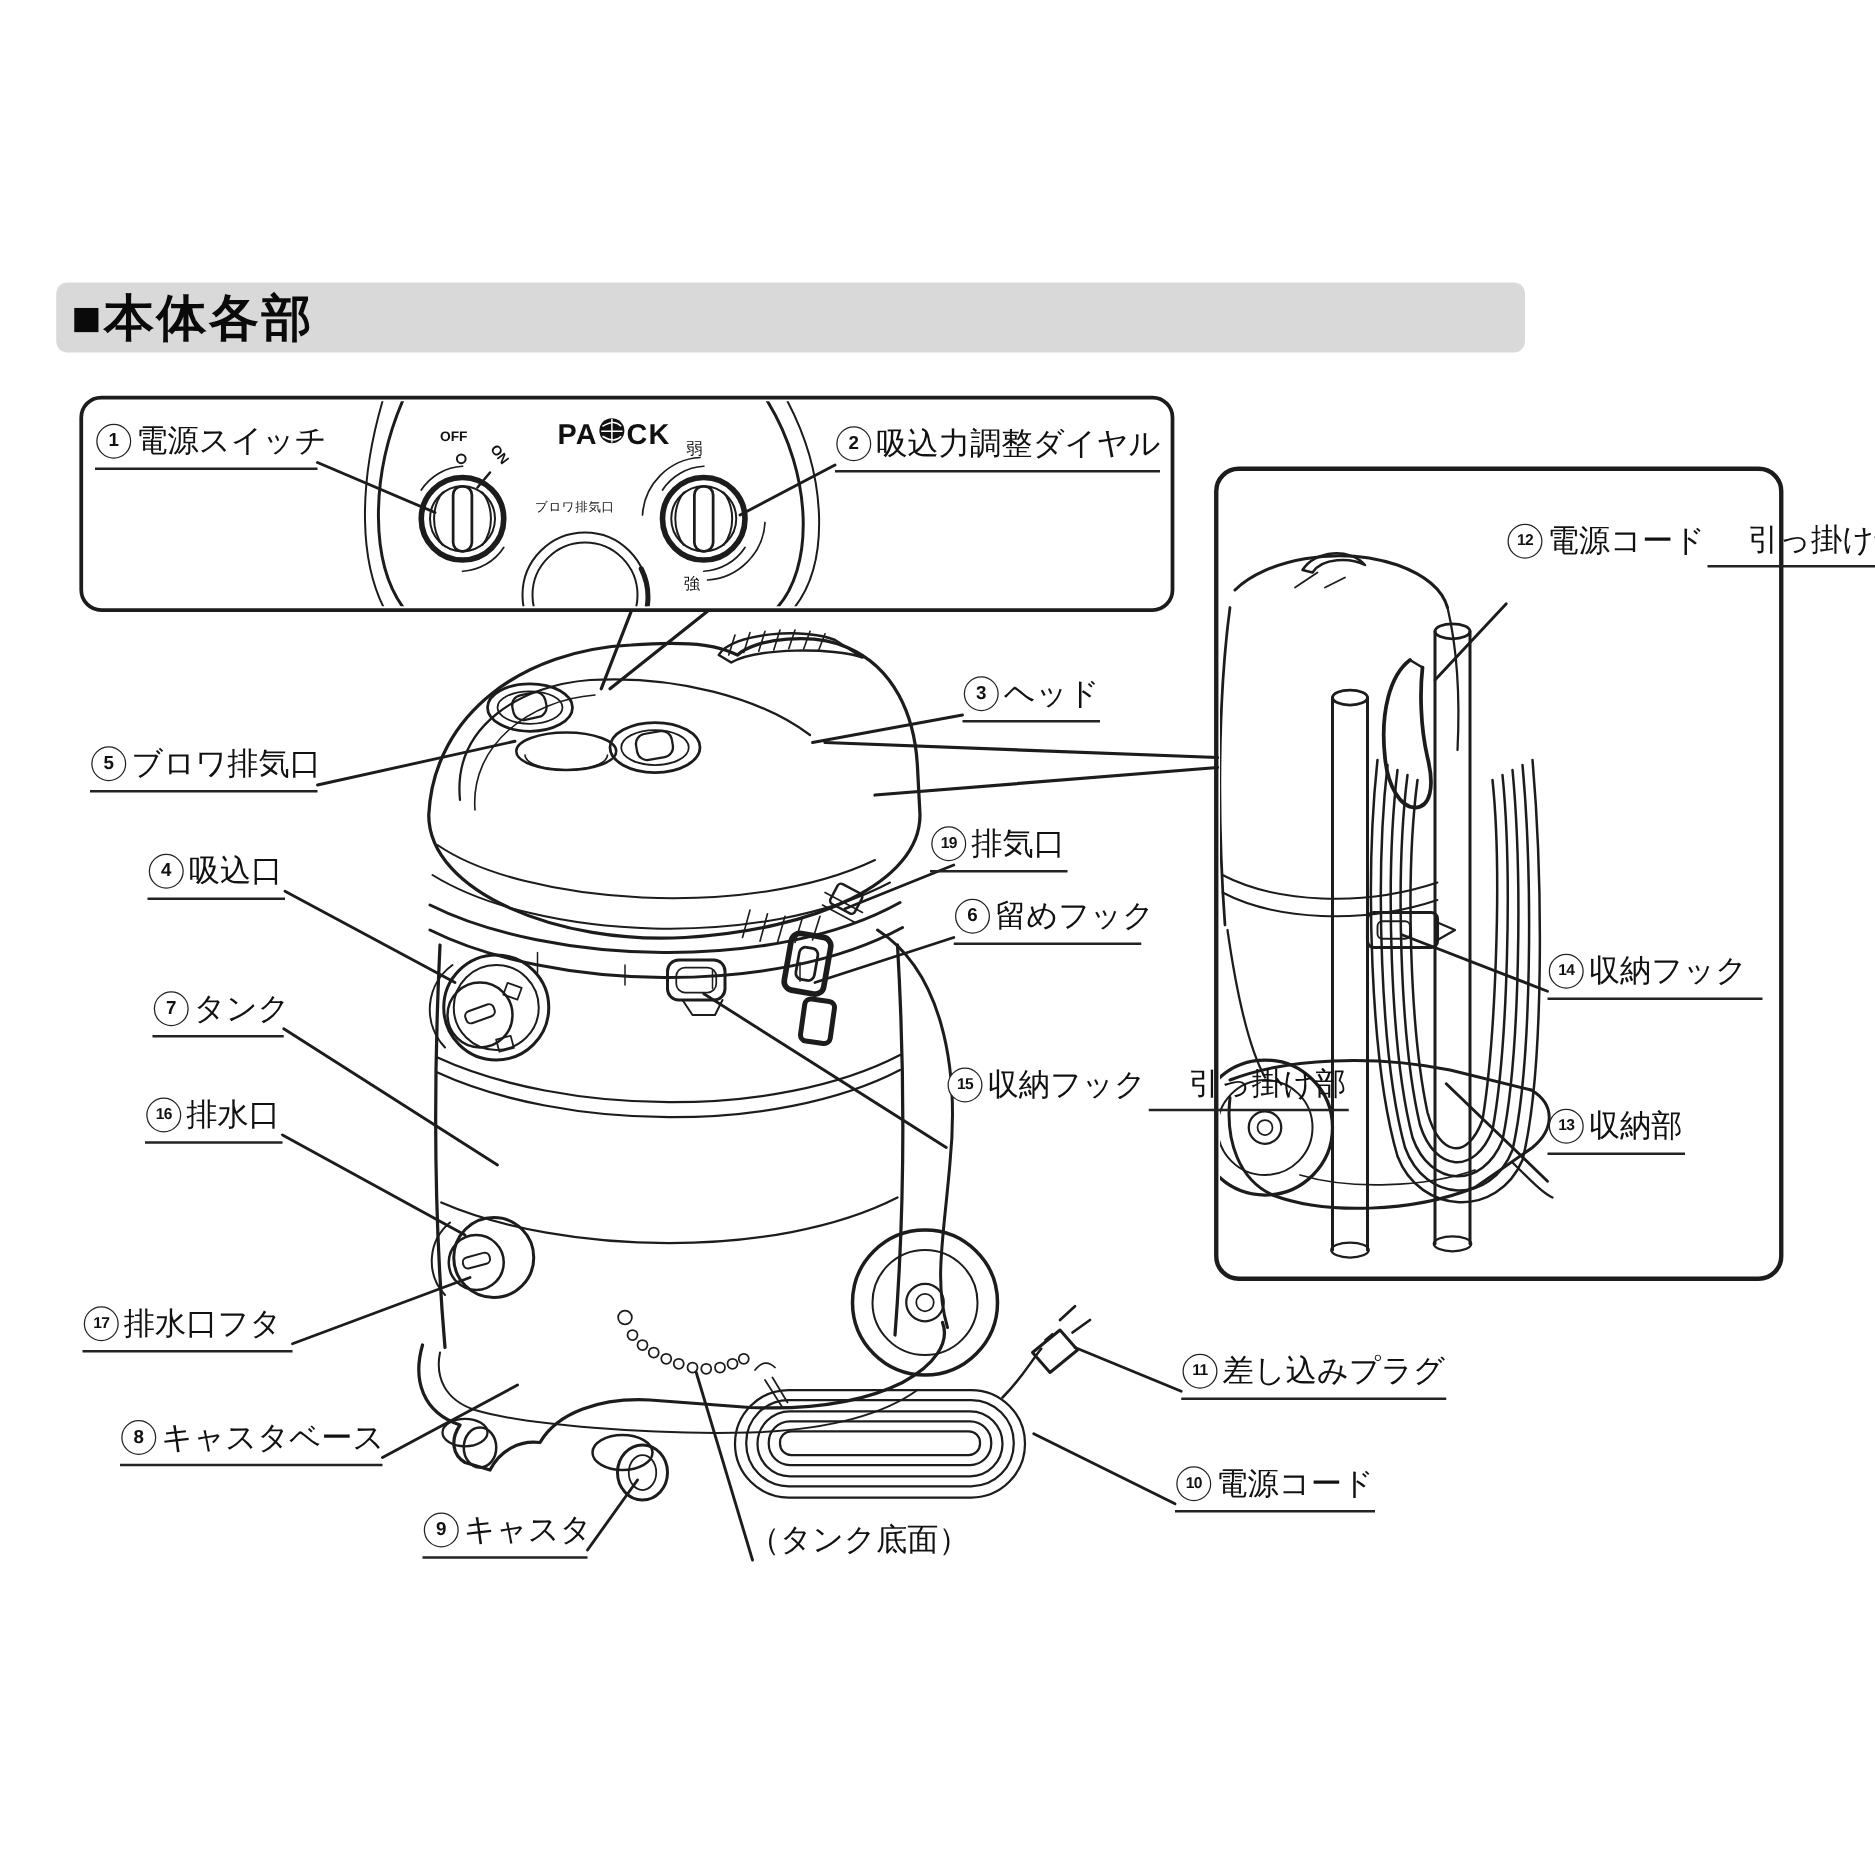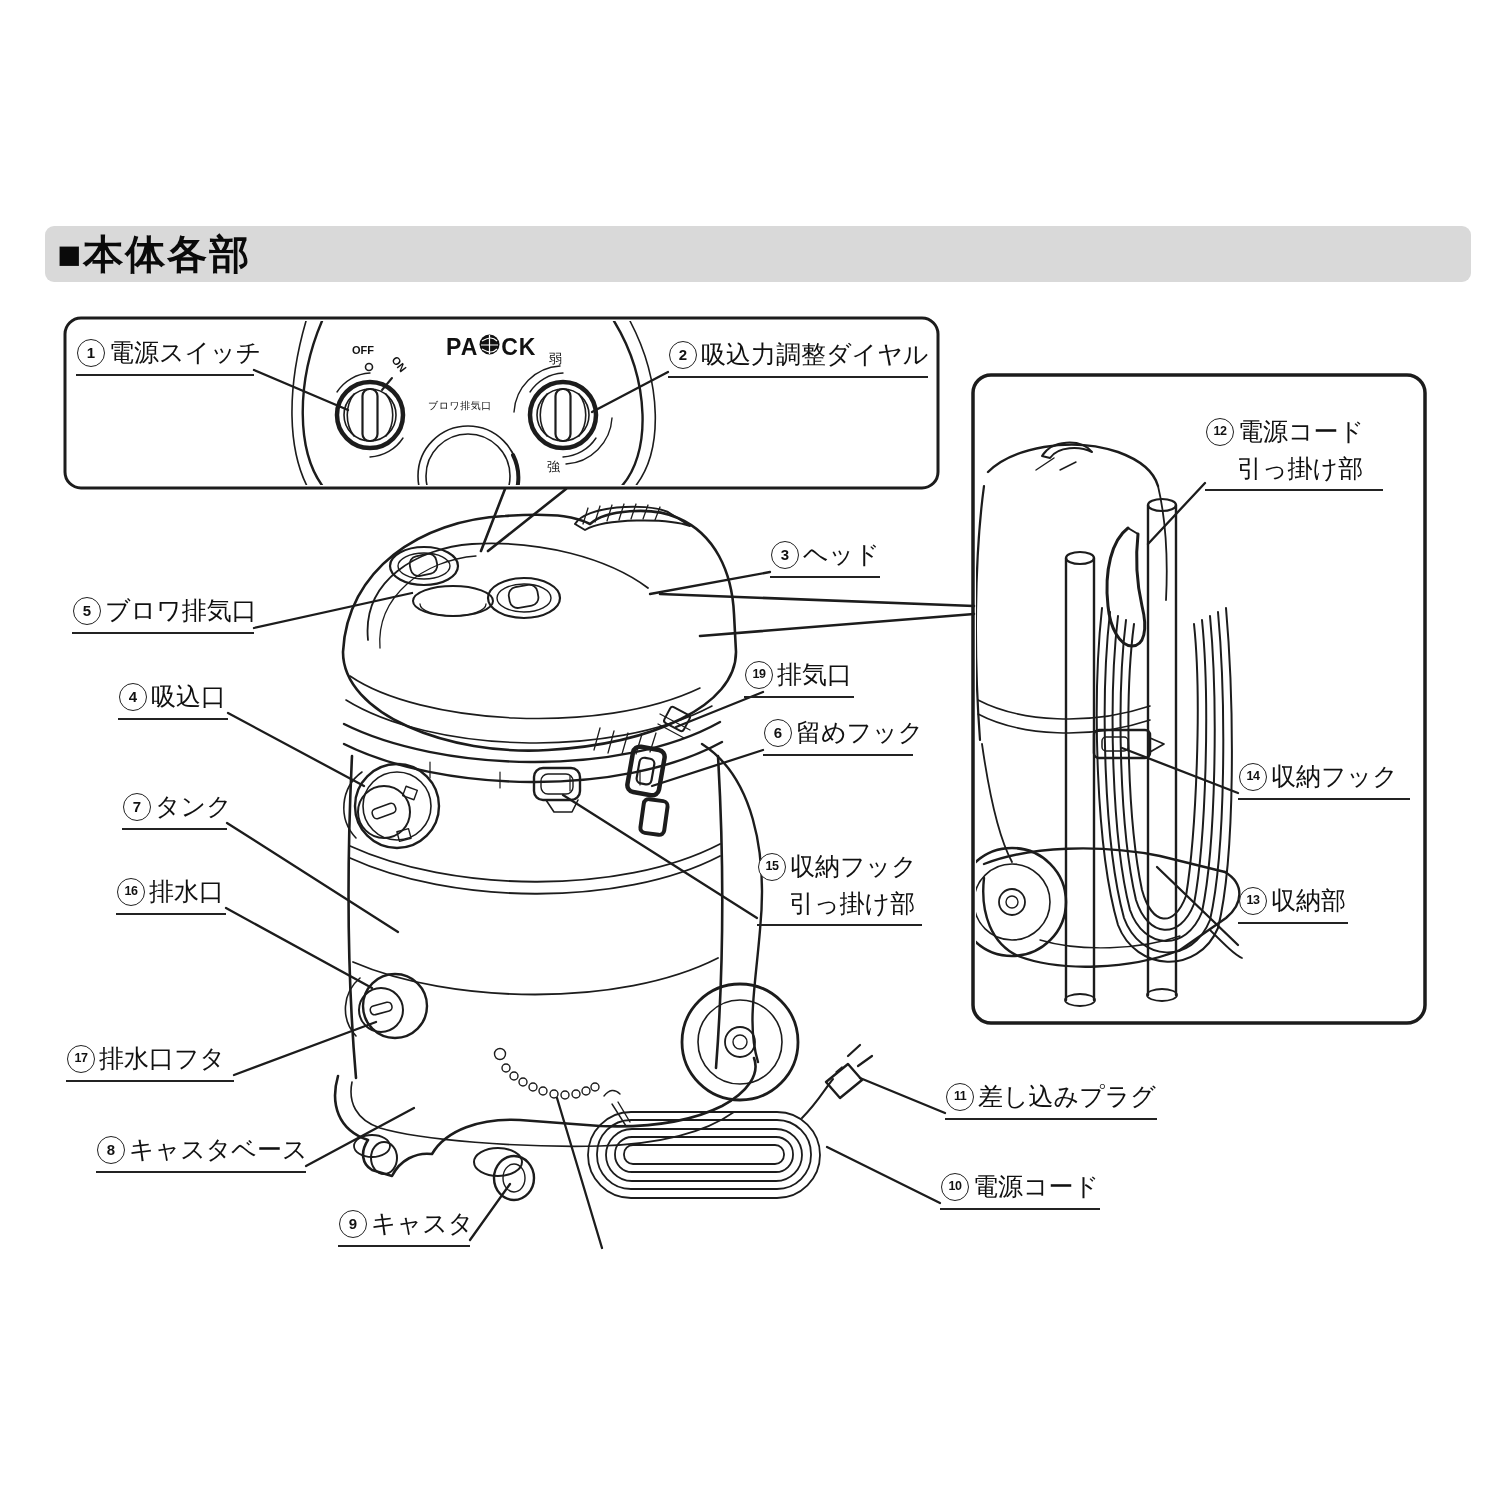--- a/index.html
+++ b/index.html
@@ -1,25 +1,25 @@
 <!DOCTYPE html>
 <html><head>
 <meta charset="utf-8">
 <style>
   html,body{margin:0;padding:0;background:#fff;}
   #canvas{position:relative;width:1500px;height:1500px;background:#fff;overflow:hidden;
           font-family:"Liberation Sans","DejaVu Sans",sans-serif;color:#111;}
   #art{position:absolute;left:0;top:0;}
-  .titlebar{position:absolute;left:45px;top:226px;width:1426px;height:56px;background:#d9d9d9;
+  .titlebar{position:absolute;left:45px;top:226px;width:1175px;height:56px;background:#d9d9d9;
             border-radius:9px;display:flex;align-items:center;}
   .titlebar .t{font-size:40px;font-weight:900;letter-spacing:2px;padding-left:12px;color:#0a0a0a;}
   .lbl{position:absolute;display:flex;align-items:center;gap:4px;white-space:nowrap;
        font-size:25px;font-weight:500;border-bottom:2.5px solid #232323;padding:0 2px 5px 1px;
        box-sizing:border-box;}
-  .stack{position:absolute;display:flex;flex-direction:column;white-space:nowrap;font-size:25px;font-weight:500;}
+  .stack{position:absolute;display:flex;flex-direction:row;white-space:nowrap;font-size:25px;font-weight:500;}
   .stack .r{display:flex;align-items:center;gap:4px;width:100%;box-sizing:border-box;padding:0 2px 4px 1px;}
   .stack .r.u{border-bottom:2.5px solid #232323;}
   .stack .r.ind{padding-left:32px;}
   .num{flex:0 0 auto;width:26px;height:26px;border:1.8px solid #222;border-radius:50%;
        display:inline-flex;align-items:center;justify-content:center;font-size:15px;font-weight:600;
        line-height:1;background:#fff;}
   .num.two{font-size:12.5px;letter-spacing:-0.5px;}
   .small{position:absolute;white-space:nowrap;}
   .off{left:352px;top:344px;font-size:11px;font-weight:700;}
   .on{left:391px;top:358px;font-size:11px;font-weight:700;transform:rotate(52deg);}
@@ -334,19 +334,22 @@
 </div>
 <div class="lbl" style="left:116px;top:875px;width:110px">
   <span class="num two">16</span>
   <span>排水口</span>
 </div>
 <div class="lbl" style="left:66px;top:1042px;width:168px">
   <span class="num two">17</span>
   <span>排水口フタ</span>
 </div>
 <div class="stack" style="left:598px;top:1215px;width:268px">
+  <span class="r">
+        <span>（タンク底面）</span>
+      </span>
 </div>
 <div class="lbl" style="left:744px;top:658px;width:110px">
   <span class="num two">19</span>
   <span>排気口</span>
 </div>
 
 </div>
 
 </body></html>

